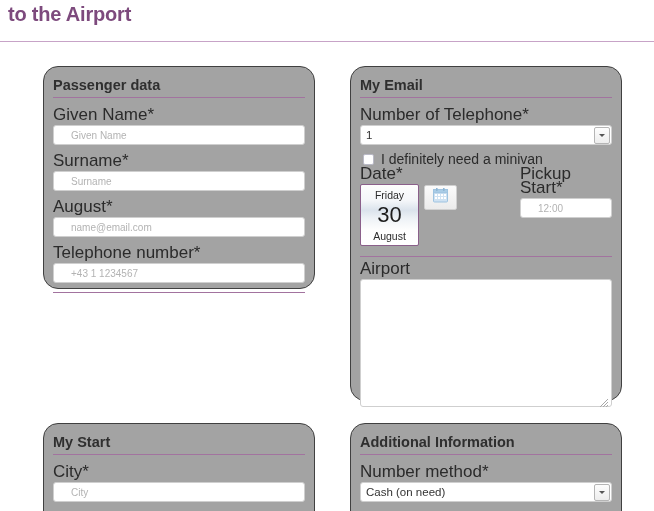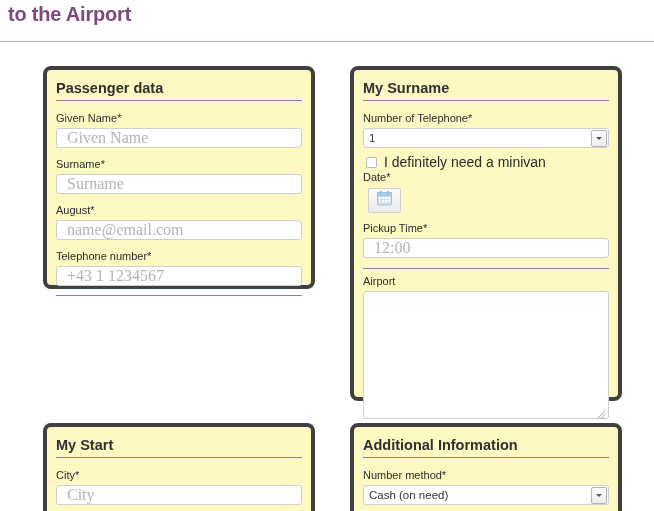--- a/index.html
+++ b/index.html
@@ -28,23 +28,23 @@
   .heading-rule {
     position: absolute;
     left: 0; top: 41px;
     width: 654px; height: 0;
     border-top: 1px solid #c7a3c7;
   }
 
   
   .panel {
     position: absolute;
-    background: #fef9c3;
-    border: 4px solid #404040;
-    border-radius: 8px;
+    background: #a3a3a3;
+    border: 1px solid #404040;
+    border-radius: 15px;
     box-sizing: border-box;
   }
   .panel-inner {
     padding: 8px 9px 8px 9px;
   }
   .panel-title {
     font-size: 14.5px;
     font-weight: bold;
     color: #2f2f2f;
     margin: 2px 0 0 0;
@@ -57,38 +57,38 @@
     margin: 0 0 10px 0;
   }
   .inner-rule {
     height: 0;
     border-top: 1px solid #a2739f;
     margin: 8px 0 5px 0;
   }
 
   
   .field-label {
-    font-size: 11px;
+    font-size: 17px;
     color: #2b2b2b;
     line-height: 14px;
     margin: 0 0 3px 0;
     display: block;
   }
   .text-input {
     display: block;
     box-sizing: border-box;
     width: 100%;
     height: 20px;
     border: 1px solid #cfcfcf;
     border-radius: 3px;
     background: #ffffff;
-    font-family: Liberation Serif, serif;
-    font-size: 16px;
+    font-family: Liberation Sans, sans-serif;
+    font-size: 10px;
     color: #333;
-    padding: 0 10px;
+    padding: 0 17px;
     outline: none;
     margin: 0 0 9px 0;
   }
   .text-input::placeholder { color: #b3b3b3; }
 
   
   .select-wrap {
     position: relative;
     height: 20px;
     margin: 0 0 7px 0;
@@ -210,22 +210,21 @@
     background: #ffffff;
   }
   .resize-grip {
     position: absolute;
     right: 2px; bottom: 2px;
     width: 10px; height: 10px;
   }
 
   .two-col {
     display: flex;
-    gap: 8px;
-    flex-direction: column;
+    gap: 0;
   }
   .col-left { width: 160px; flex: none; }
   .col-right { flex: 1 1 auto; }
 </style>
 </head>
 <body>
 
 <div id="page">
 
   <div class="page-heading">to the Airport</div>
@@ -247,38 +246,43 @@
 
       <label class="field-label">Telephone number*</label>
       <input class="text-input" type="text" placeholder="+43 1 1234567" style="">
 
       <div class="inner-rule" style="margin:1px 0 0 0;"></div>
     </div>
   </div>
 
   <div class="panel" style="left:350px; top:66px; width:272px; height:335px;">
     <div class="panel-inner">
-      <div class="panel-title">My Surname</div>
+      <div class="panel-title">My Email</div>
       <div class="panel-title-rule"></div>
 
       <label class="field-label">Number of Telephone*</label>
       <div class="select-wrap">
         <div class="select-box">1</div>
         <div class="select-arrow-btn"></div>
       </div>
 
       <div class="checkbox-row">
         <div class="checkbox"></div>
         <span class="checkbox-label">I definitely need a minivan</span>
       </div>
 
       <div class="two-col">
         <div class="col-left">
           <label class="field-label">Date*</label>
           <div class="date-row">
+            <div class="date-box">
+              <div class="date-weekday">Friday</div>
+              <div class="date-day">30</div>
+              <div class="date-month">August</div>
+            </div>
             <div class="cal-btn">
               <span>
                 <svg width="15" height="15" viewBox="0 0 15 15">
                   <rect x="0.5" y="1.5" width="14" height="12.5" rx="1" fill="#cfe2f2" stroke="#9ec3e0" stroke-width="1"></rect>
                   <rect x="0.5" y="1.5" width="14" height="3.2" fill="#a9cce6" stroke="#9ec3e0" stroke-width="1"></rect>
                   <rect x="3" y="0" width="1.6" height="3" fill="#8fb6d4"></rect>
                   <rect x="10" y="0" width="1.6" height="3" fill="#8fb6d4"></rect>
                   <g fill="#ffffff">
                     <rect x="2" y="6" width="2" height="2"></rect>
                     <rect x="5" y="6" width="2" height="2"></rect>
@@ -288,21 +292,21 @@
                     <rect x="5" y="9" width="2" height="2"></rect>
                     <rect x="8" y="9" width="2" height="2"></rect>
                     <rect x="11" y="9" width="2" height="2"></rect>
                   </g>
                 </svg>
               </span>
             </div>
           </div>
         </div>
         <div class="col-right">
-          <label class="field-label">Pickup Time*</label>
+          <label class="field-label">Pickup Start*</label>
           <input class="text-input" type="text" style="margin-bottom: 0px;" placeholder="12:00">
         </div>
       </div>
 
       <div class="inner-rule" style="margin:10px 0 5px 0;"></div>
 
       <label class="field-label">Airport</label>
       <div class="textarea-box">
         <span class="resize-grip">
           <svg width="10" height="10" viewBox="0 0 10 10">

